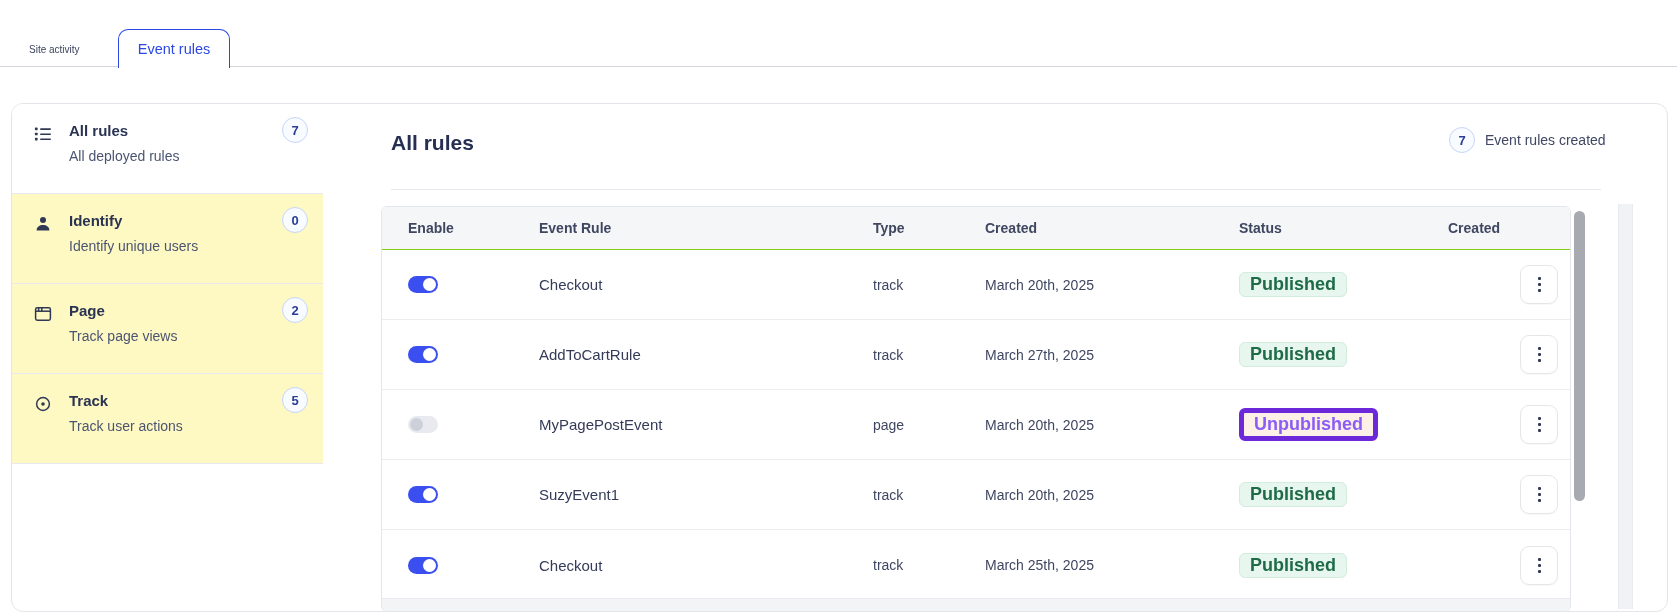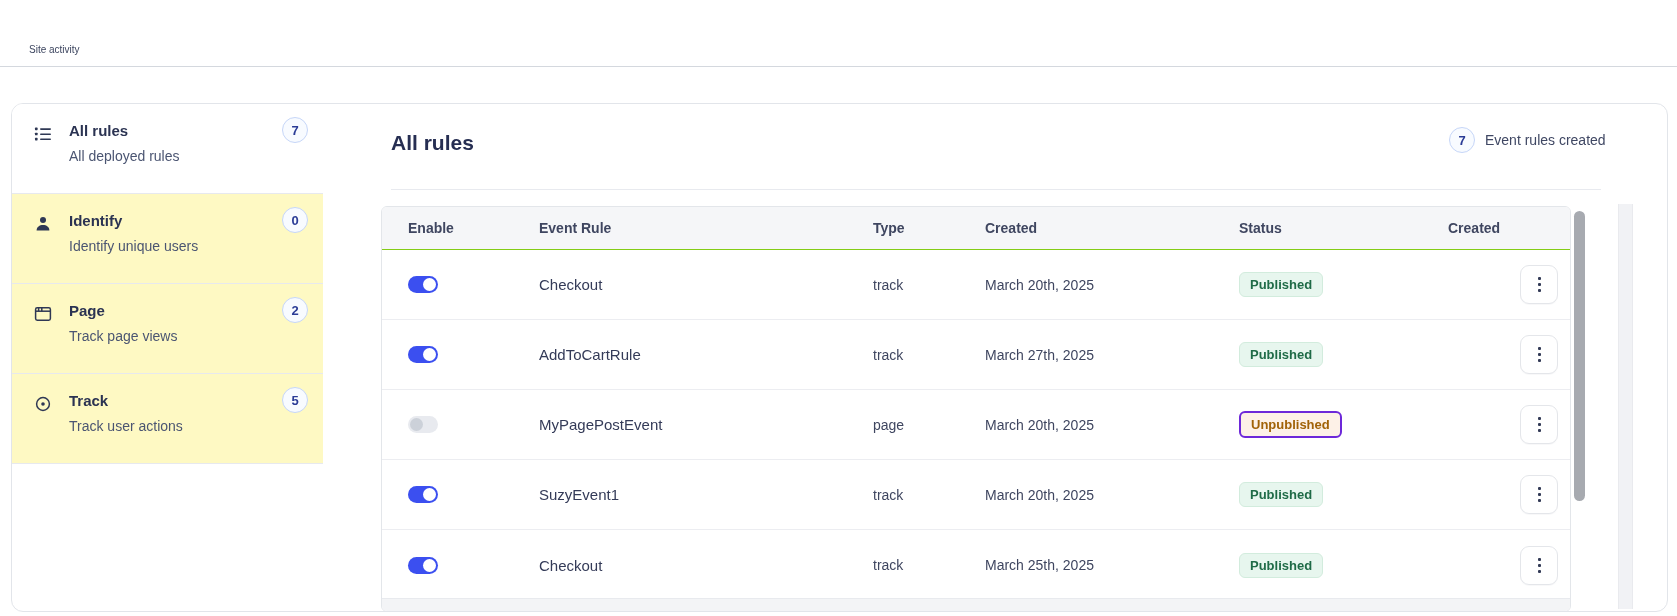--- a/index.html
+++ b/index.html
@@ -53,23 +53,23 @@
   .c-name{font-size:15px;color:#343b58;}
   .c-enable{padding-left:26px;}
 
   .toggle{position:relative;width:30px;height:17px;border-radius:9px;cursor:pointer;}
   .toggle .knob{position:absolute;top:2px;width:13px;height:13px;border-radius:50%;}
   .toggle.on{background:#3b4ff0;}
   .toggle.on .knob{right:2px;background:#ffffff;}
   .toggle.off{background:#e8eaef;}
   .toggle.off .knob{left:2px;background:#ccd1d9;}
 
-  .status{display:inline-block;padding:3px 10px;border-radius:6px;font-size:13px;font-weight:700;line-height:17px;}
+  .status{display:inline-block;padding:3px 10px;border-radius:6px;font-size:18px;font-weight:700;line-height:17px;}
   .status.published{background:#e7f6ee;border:1px solid #d2ecdd;color:#1f6b47;}
-  .status.unpublished{background:#fdf1e7;border:2px solid #6d28d9;color:#a16207;}
+  .status.unpublished{background:#fdf1e7;border:5px solid #6d28d9;color:#8b5cf6;}
 
   .kebab{margin-left:72px;width:38px;height:39px;border:1px solid #e4e6ea;border-radius:9px;
          background:#fff;display:flex;flex-direction:column;align-items:center;justify-content:center;
          gap:3px;cursor:pointer;box-shadow:0 1px 1px rgba(20,25,50,.03);}
   .kebab .dot{width:3px;height:3px;border-radius:1px;background:#323a56;}
 
   .hscroll{position:absolute;left:0;right:0;bottom:0;height:13px;background:#f3f4f6;
            border-top:1px solid #e8eaee;}
 
   .vthumb{position:absolute;left:1562px;top:107px;width:11px;height:290px;background:#a7aab0;border-radius:6px;}
@@ -77,20 +77,23 @@
           border-left:1px solid #e9eaee;border-right:1px solid #e9eaee;}
 </style>
 </head>
 <body>
 
 <div class="stage">
 
   <div class="tabbar">
     <div class="tab-inactive">
       <span>Site activity</span>
+    </div>
+    <div class="tab-active">
+      <span>Event rules</span>
     </div>
   </div>
 
   <div class="card">
 
     <div class="sidebar" id="sidebar">
         <div class="side-item selected">
     <span class="side-icon">
             <svg viewBox="0 0 18 18" fill="currentColor">
               <rect x="1" y="2.6" width="2.6" height="2.6" rx="0.6"></rect>

